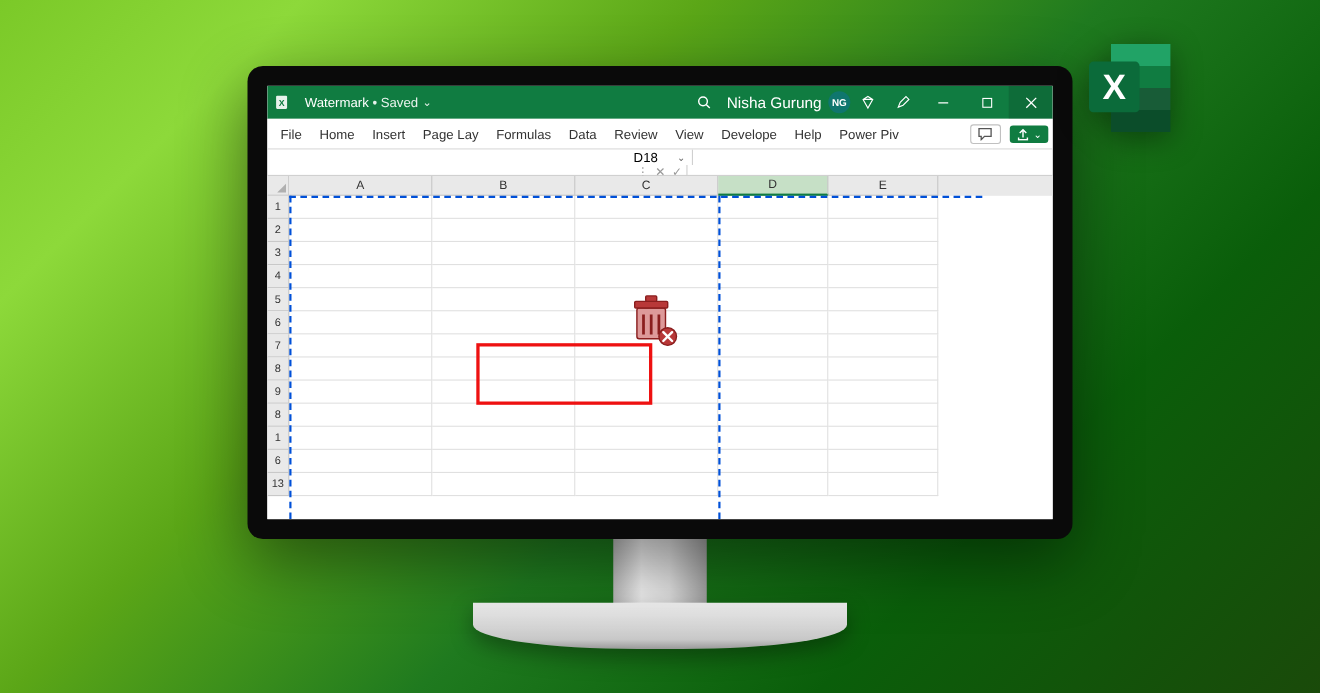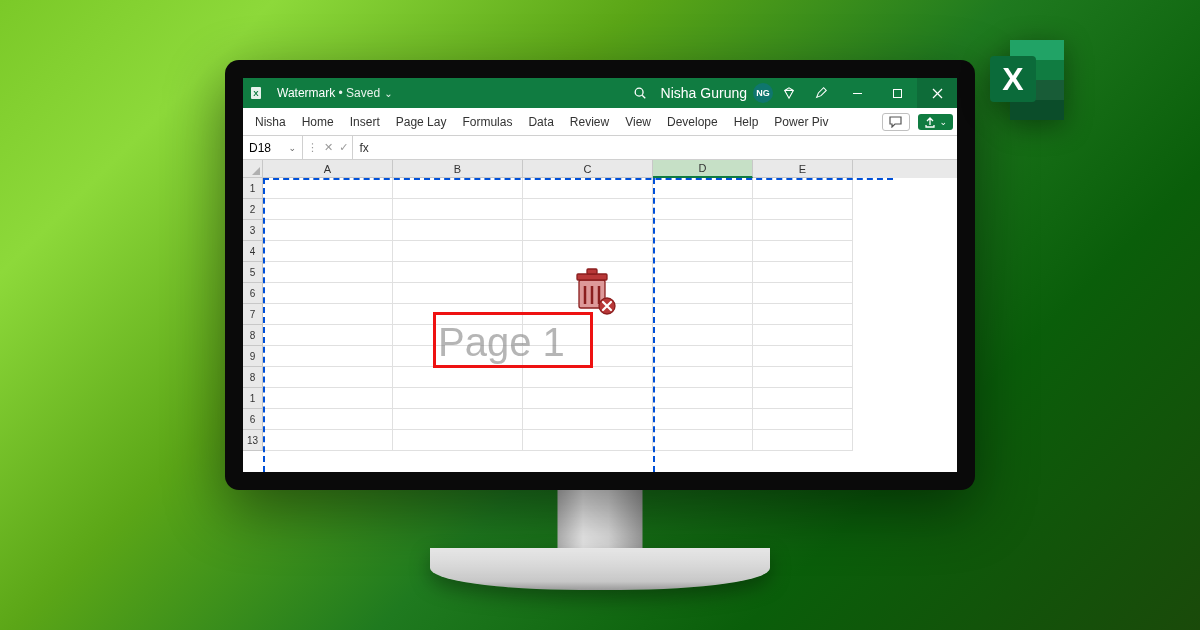--- a/index.html
+++ b/index.html
@@ -83,20 +83,21 @@
   .ribbon-tabs .tab { padding: 0 8px; height: 100%; display: flex; align-items: center; cursor: pointer; white-space: nowrap; overflow: hidden; }
   .comment-btn { border: 1px solid #c0c0c0; border-radius: 3px; padding: 2px 6px; margin: 0 4px; display: flex; align-items: center; font-size: 12px; }
   .share-btn { background: #107c41; color: #fff; border-radius: 3px; padding: 2px 6px; margin: 0 4px; display: flex; align-items: center; font-size: 12px; gap: 3px; }
   .namebox-row {
     height: 24px;
     border-bottom: 1px solid #d0d0d0;
     display: flex;
     align-items: center;
     font-size: 12px;
     background: #fff;
+    flex-direction: column;
   }
   .namebox { width: 60px; padding: 0 6px; border-right: 1px solid #d0d0d0; display: flex; align-items: center; height: 100%; }
   .namebox-chev { font-size: 9px; color: #666; margin-left: auto; }
   .fx-btns { display: flex; align-items: center; padding: 0 4px; border-right: 1px solid #d0d0d0; height: 100%; color: #999; gap: 6px; font-size: 11px; }
   .fx-label { padding: 0 6px; color: #333; }
   .formula-input { flex: 1; height: 100%; border: none; outline: none; font-size: 12px; padding: 0 6px; }
   
   .grid-area { position: relative; height: calc(100% - 82px); overflow: hidden; background: #fff; }
   .col-headers { position: absolute; left: 20px; top: 0; right: 0; height: 18px; display: flex; background: #e9e9e9; }
   .col-headers .ch { border-right: 1px solid #c8c8c8; border-bottom: 1px solid #c8c8c8; font-size: 11px; color: #333; display: flex; align-items: center; justify-content: center; }
@@ -172,21 +173,21 @@
       </div>
       <div class="win-btn win-close">
         <svg width="11" height="11" viewBox="0 0 11 11" stroke="#fff" stroke-width="1.2">
             <line x1="1" y1="1" x2="10" y2="10"></line>
             <line x1="10" y1="1" x2="1" y2="10"></line>
           </svg>
       </div>
     </div>
 
     <div class="ribbon-tabs">
-      <div class="tab">Nisha</div>
+      <div class="tab">File</div>
       <div class="tab">Home</div>
       <div class="tab">Insert</div>
       <div class="tab">Page Lay</div>
       <div class="tab">Formulas</div>
       <div class="tab">Data</div>
       <div class="tab">Review</div>
       <div class="tab">View</div>
       <div class="tab">Develope</div>
       <div class="tab">Help</div>
       <div class="tab">Power Piv</div>
@@ -331,21 +332,20 @@
             <div class="cell ca"></div>
             <div class="cell cb"></div>
             <div class="cell cc"></div>
             <div class="cell cd"></div>
             <div class="cell ce"></div>
           </div>
       </div>
       <div class="pbreak-top"></div>
       <div class="pbreak-v pbv-left"></div>
       <div class="pbreak-v pbv-right"></div>
-      <div class="watermark">Page 1</div>
       <div class="wm-box"></div>
       <div class="trash-icon">
         <svg viewBox="0 0 46 50">
           <g fill="#b83838" stroke="#8a1e1e" stroke-width="1.3">
             <rect x="8" y="14" width="26" height="28" rx="2" fill="#d99"></rect>
             <rect x="6" y="8" width="30" height="6" rx="1"></rect>
             <rect x="16" y="3" width="10" height="5" rx="1"></rect>
             <line x1="14" y1="20" x2="14" y2="38" stroke-width="2.5"></line>
             <line x1="21" y1="20" x2="21" y2="38" stroke-width="2.5"></line>
             <line x1="28" y1="20" x2="28" y2="38" stroke-width="2.5"></line>

